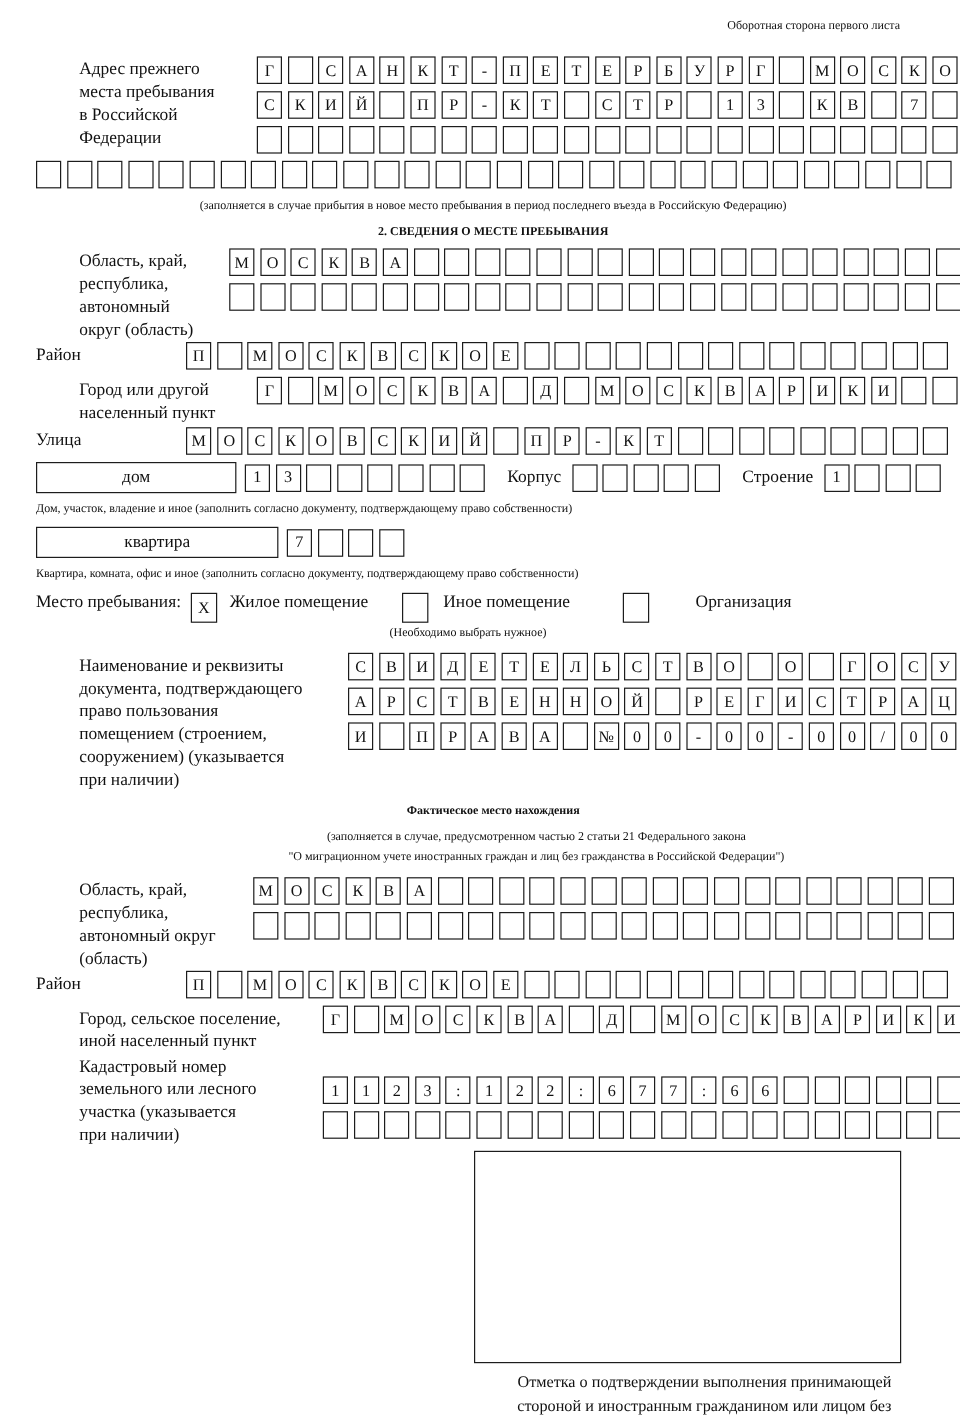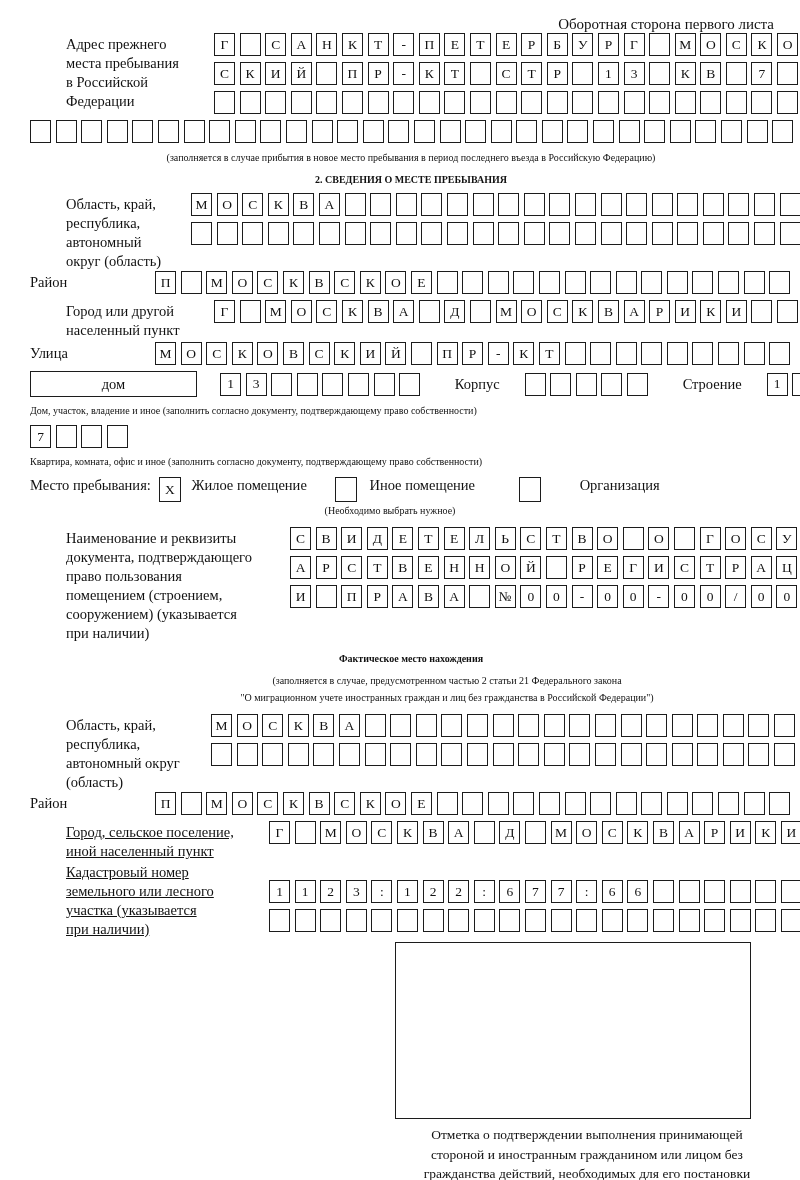--- a/index.html
+++ b/index.html
@@ -3,38 +3,38 @@
 <meta charset="utf-8">
 <style>
   * { box-sizing: border-box; margin: 0; padding: 0; }
   html, body { background: #ffffff; }
   body {
     width: 800px; height: 1180px;
     padding: 16px 0 0 30px;
     font-family: "Liberation Serif", "DejaVu Serif", serif;
     color: #111; font-size: 14.5px; overflow: hidden;
   }
-  .page-title { text-align: right; padding-right: 26px; font-size: 15px; }
+  .page-title { text-align: right; padding-right: 50px; font-size: 10px; margin-bottom: 20px; }
   .group { display: flex; align-items: flex-start; }
   .glabel { white-space: pre-line; line-height: 19px; flex: none; padding-top: 2px; }
   .w148 { width: 148px; } .w125 { width: 125px; } .w224 { width: 224px; }
-  .w145 { width: 145px; } .w203 { width: 203px; text-decoration: underline; }
+  .w145 { width: 145px; } .w203 { width: 203px; }
   .rows { flex: 1 1 auto; }
   .boxrow { display: flex; margin-bottom: 6px; }
   .cell {
     display: inline-flex; align-items: center; justify-content: center;
     width: 21px; height: 23px; flex: none;
     border: 1.6px solid #1c1c1c; margin-right: 4.6px;
     font-size: 13.5px; line-height: 1;
   }
   .note { font-size: 10px; line-height: 17px; }
   .note-center { text-align: center; width: 762px; }
   .sec-title { font-weight: bold; text-align: center; font-size: 10px; width: 762px; }
   .mt2 { margin-top: 2px; } .mt6 { margin-top: 6px; } .mt8 { margin-top: 8px; } .mt10 { margin-top: 10px; font-family: Liberation Serif, serif; } .mb8 { margin-bottom: 8px; }
-  .inlinerow { display: flex; align-items: center; margin-bottom: 5px; gap: 16px; }
+  .inlinerow { display: flex; align-items: center; margin-bottom: 5px; }
   .widebox {
     border: 1.6px solid #1c1c1c; height: 26px; flex: none;
     display: flex; align-items: center; justify-content: center; margin-right: 7px;
   }
   .dom-box { width: 167px; } .kv-box { width: 202px; }
   .seg-label { margin: 0 9px 0 14px; }
   .mesto-row { display: flex; margin-top: 7px; }
   .mesto-row .cell { width: 22px; height: 25px; }
   .mesto-gap1 { margin-right: 8px; } .mesto-txt { margin-right: 14px; }
   .pre { white-space: pre-line; margin-left: 36px; }
@@ -354,20 +354,23 @@
   <div class="boxrow" style="margin-bottom:0">
       <span class="cell">1</span>
       <span class="cell"></span>
       <span class="cell"></span>
       <span class="cell"></span>
     </div>
 </div>
 <div class="note">Дом, участок, владение и иное (заполнить согласно документу, подтверждающему право собственности)</div>
 
 <div class="inlinerow mt6">
+  <div class="widebox kv-box">
+    <span>квартира</span>
+  </div>
   <div class="boxrow" style="margin-bottom:0">
       <span class="cell">7</span>
       <span class="cell"></span>
       <span class="cell"></span>
       <span class="cell"></span>
     </div>
 </div>
 <div class="note">Квартира, комната, офис и иное (заполнить согласно документу, подтверждающему право собственности)</div>
 
 <div class="mesto-row">

